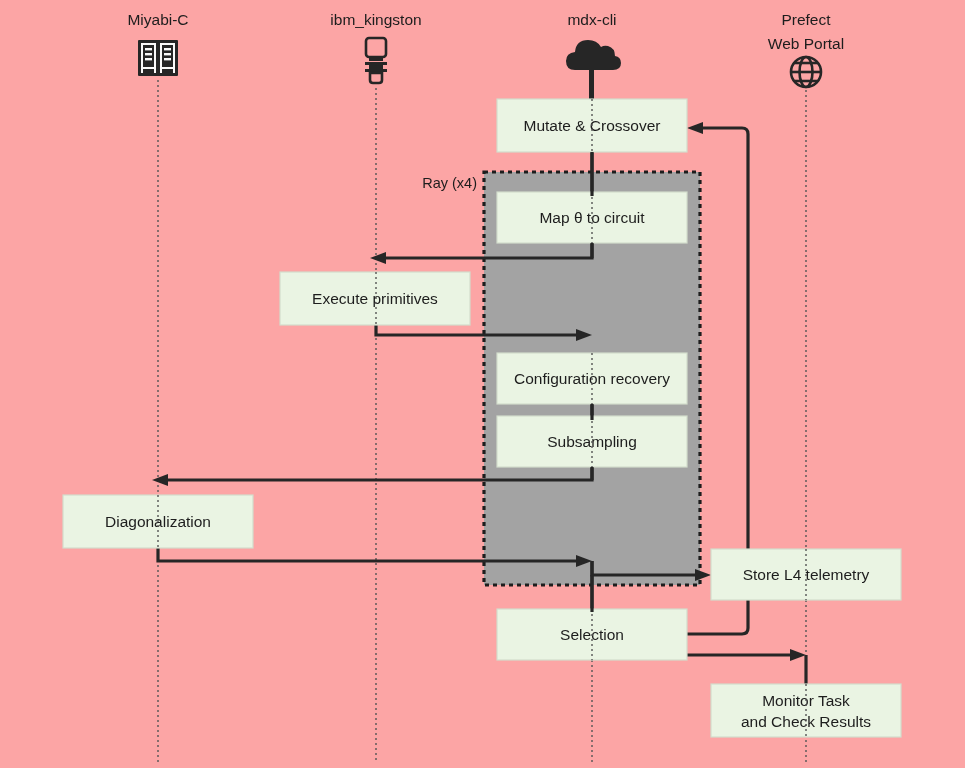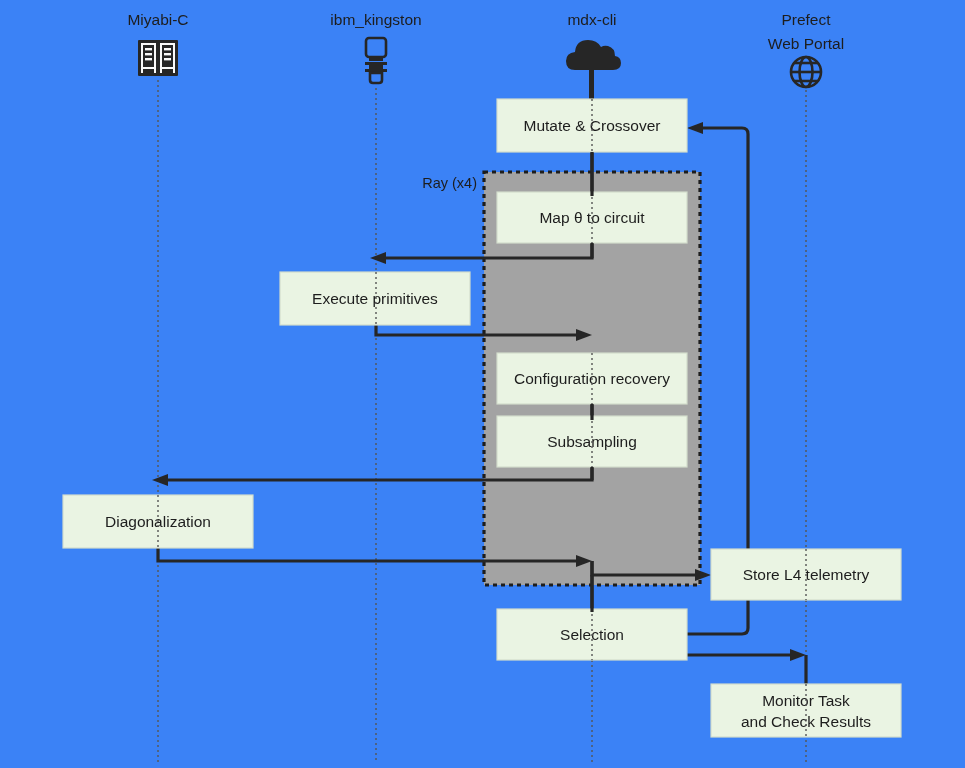--- a/index.html
+++ b/index.html
@@ -13,21 +13,21 @@
     height: 768px;
     font-family: "Liberation Sans", sans-serif;
     overflow: hidden;
     position: relative;
   }
   #diagram-root {
     position: absolute;
     left: 0; top: 0;
     width: 965px;
     height: 768px;
-    background: #3b82f6;
+    background: #fca5a5;
   }
   svg#diagram-svg {
     position: absolute;
     left: 0; top: 0;
     width: 965px;
     height: 768px;
     display: block;
   }
   .lifeline-title {
     font-family: "Liberation Sans", sans-serif;

